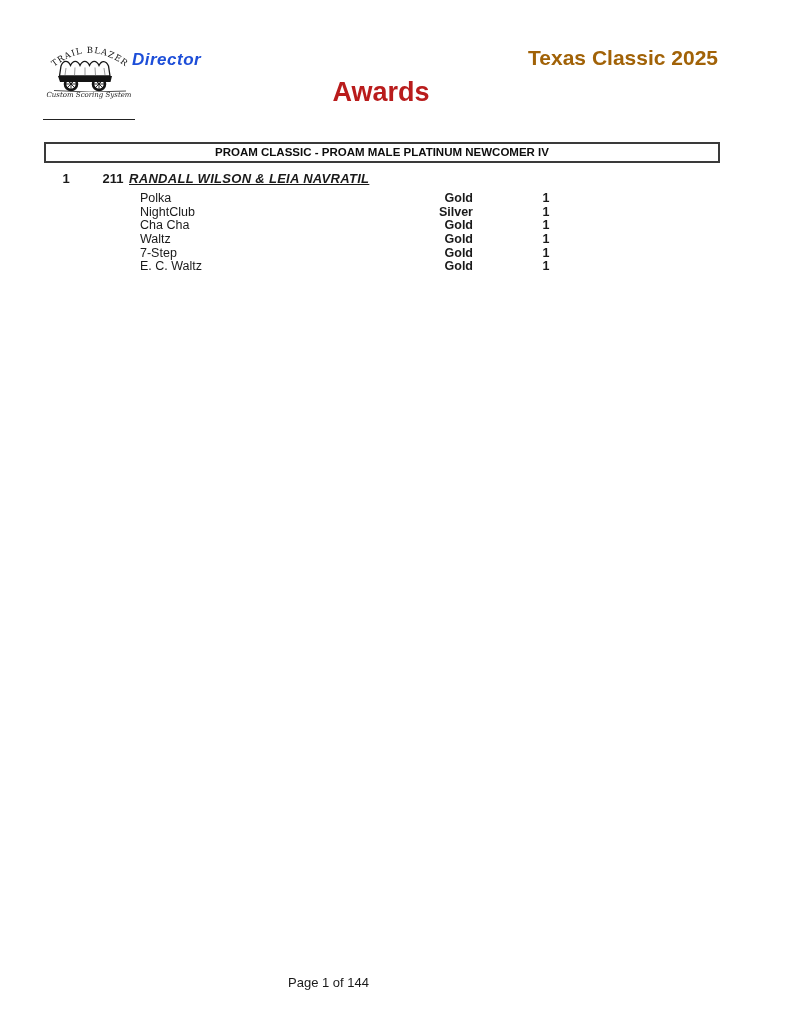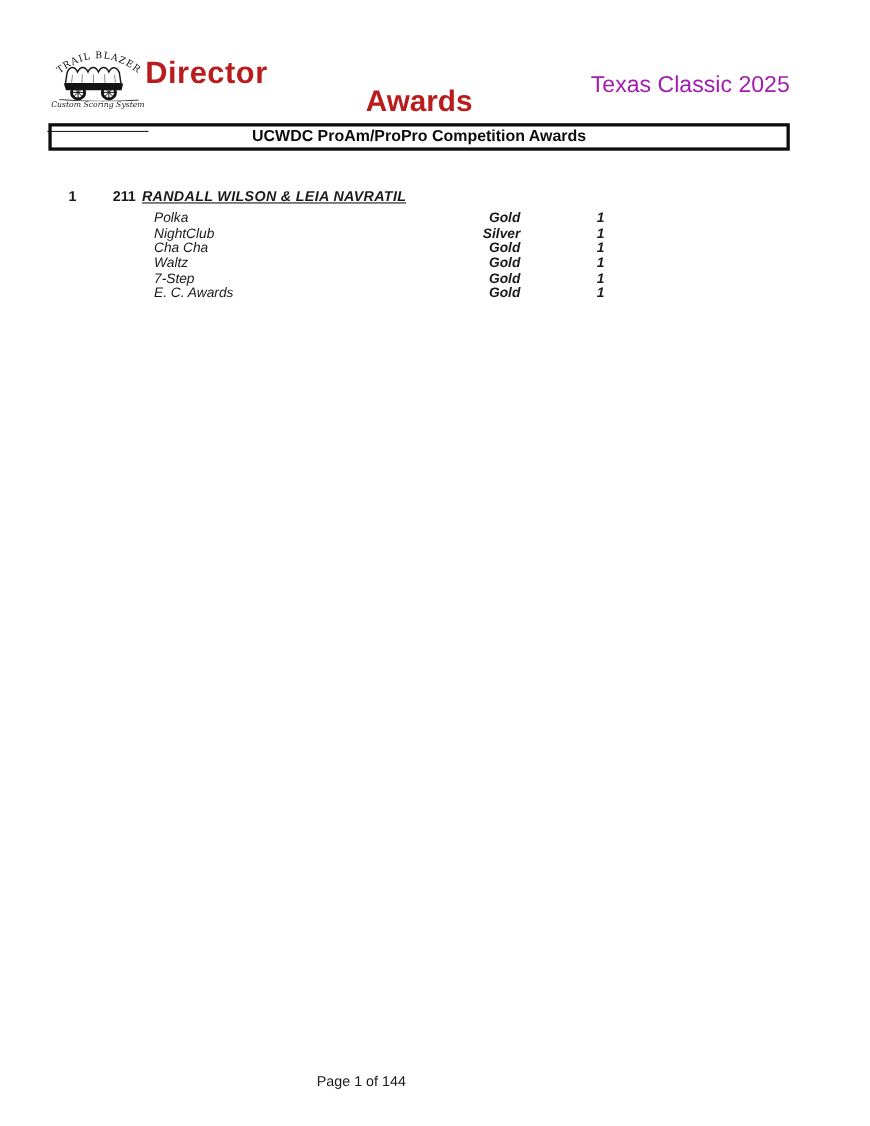--- a/index.html
+++ b/index.html
@@ -28,28 +28,28 @@
   .brand { position: absolute; left: 108px; top: 50px; }
   .brand-top {
     display: flex; align-items: flex-start;
     font-family: "DejaVu Serif", serif; font-style: italic; font-weight: 600;
     font-size: 22px; color: #9e2a32; line-height: 26px; white-space: nowrap;
   }
   .dancer { margin-right: -3px; position: relative; top: 1px; }
   .brand-bottom {
     margin-left: 24px; margin-top: 0px;
     font-family: "Liberation Sans", sans-serif;
-    font-weight: 900; font-size: 28px;
-    color: #b91c1c; letter-spacing: 0.5px; white-space: nowrap;
+    font-style: italic; font-weight: 900; font-size: 17px;
+    color: #1d4ed8; letter-spacing: 0.5px; white-space: nowrap;
   }
 
   
   .event-title {
     position: absolute; top: 46px; right: 73px;
-    font-size: 21px; font-weight: 400; color: #a21caf; white-space: nowrap; margin-top: 20px;
+    font-size: 21px; font-weight: 700; color: #a16207; white-space: nowrap;
   }
   .page-title {
     position: absolute; top: 77px; left: 0; width: 762px; margin: 0;
     text-align: center; font-size: 27px; font-weight: 700; color: #b91c1c;
   }
 
   
   .banner {
     position: absolute; left: 44px; text-align: center;
     font-weight: 700; color: #0d0d0d; white-space: nowrap; overflow: hidden;
@@ -65,21 +65,21 @@
 
   
   .entry-head { position: absolute; left: 0; top: 171px; width: 791px; height: 16px; font-size: 13px; line-height: 16px; }
   .entry-head .place { position: absolute; left: 57px; width: 18px; text-align: center; font-weight: 700; }
   .entry-head .bib   { position: absolute; left: 96px; width: 34px; text-align: center; font-weight: 700; }
   .entry-head .names {
     position: absolute; left: 129px; font-weight: 700; font-style: italic;
     text-decoration: underline; letter-spacing: 0.3px; white-space: nowrap;
   }
 
-  .results { position: absolute; left: 0; top: 192px; width: 684px; font-style: italic; }
+  .results { position: absolute; left: 0; top: 192px; width: 684px; }
   .row { position: relative; height: 13.7px; font-size: 12.5px; line-height: 13.7px; }
   .row .dance { position: absolute; left: 140px; white-space: nowrap; }
   .row .medal { position: absolute; left: 393px; width: 80px; text-align: right; font-weight: 700; }
   .row .count { position: absolute; left: 531px; width: 30px; text-align: center; font-weight: 700; }
 
   
   .footer {
     position: absolute; top: 975px; left: 0; width: 657px;
     text-align: center; font-size: 13px; color: #1a1a1a;
   }
@@ -110,22 +110,22 @@
   <div class="tagline">Custom Scoring System</div>
 
   <div class="brand">
     <div class="brand-bottom">Director</div>
   </div>
 
   <div class="event-title">Texas Classic 2025</div>
 
   <h1 class="page-title">Awards</h1>
 
-  <div class="banner banner-1">
-    <span>UCWDC ProAm/ProPro Competition Awards</span>
+  <div class="banner banner-2">
+    <span>PROAM CLASSIC - PROAM MALE PLATINUM NEWCOMER IV</span>
   </div>
 
   <div class="entry-head">
     <span class="place">1</span>
     <span class="bib">211</span>
     <span class="names">RANDALL WILSON &amp; LEIA NAVRATIL</span>
   </div>
 
   <div class="results">
     <div class="row">
@@ -152,21 +152,21 @@
       <span class="count">1</span>
     </div>
 
     <div class="row">
       <span class="dance">7-Step</span>
       <span class="medal">Gold</span>
       <span class="count">1</span>
     </div>
 
     <div class="row">
-      <span class="dance">E. C. Awards</span>
+      <span class="dance">E. C. Waltz</span>
       <span class="medal">Gold</span>
       <span class="count">1</span>
     </div>
   </div>
 
   <div class="footer">Page 1 of 144</div>
 
 </div>
 
 </body></html>

